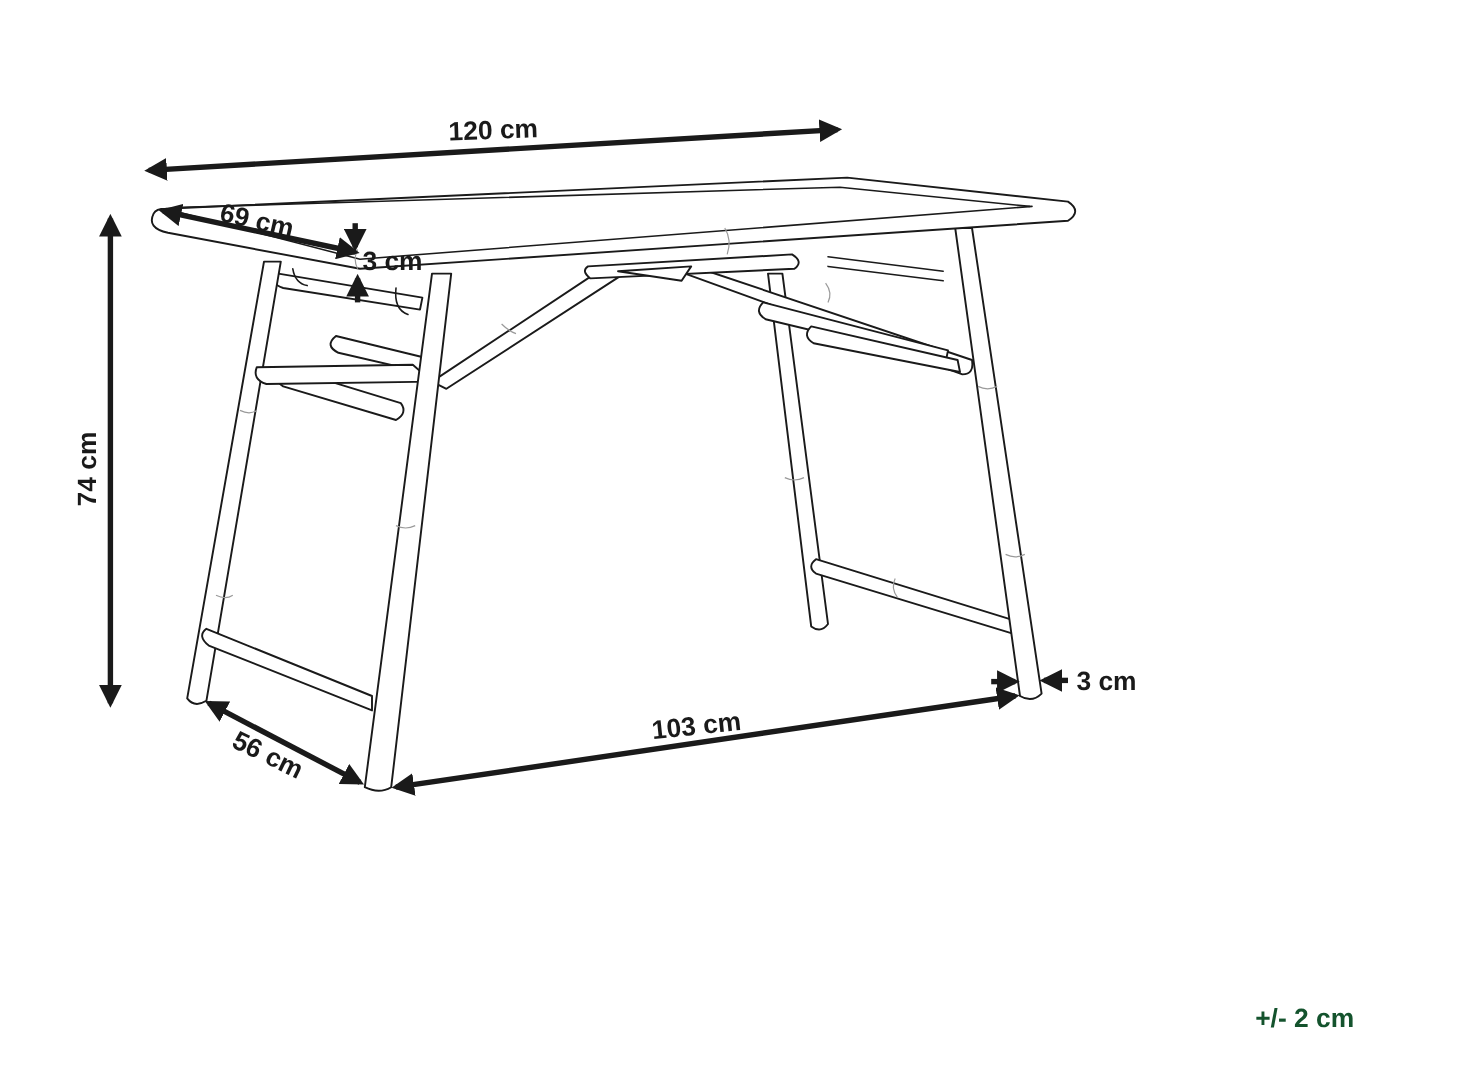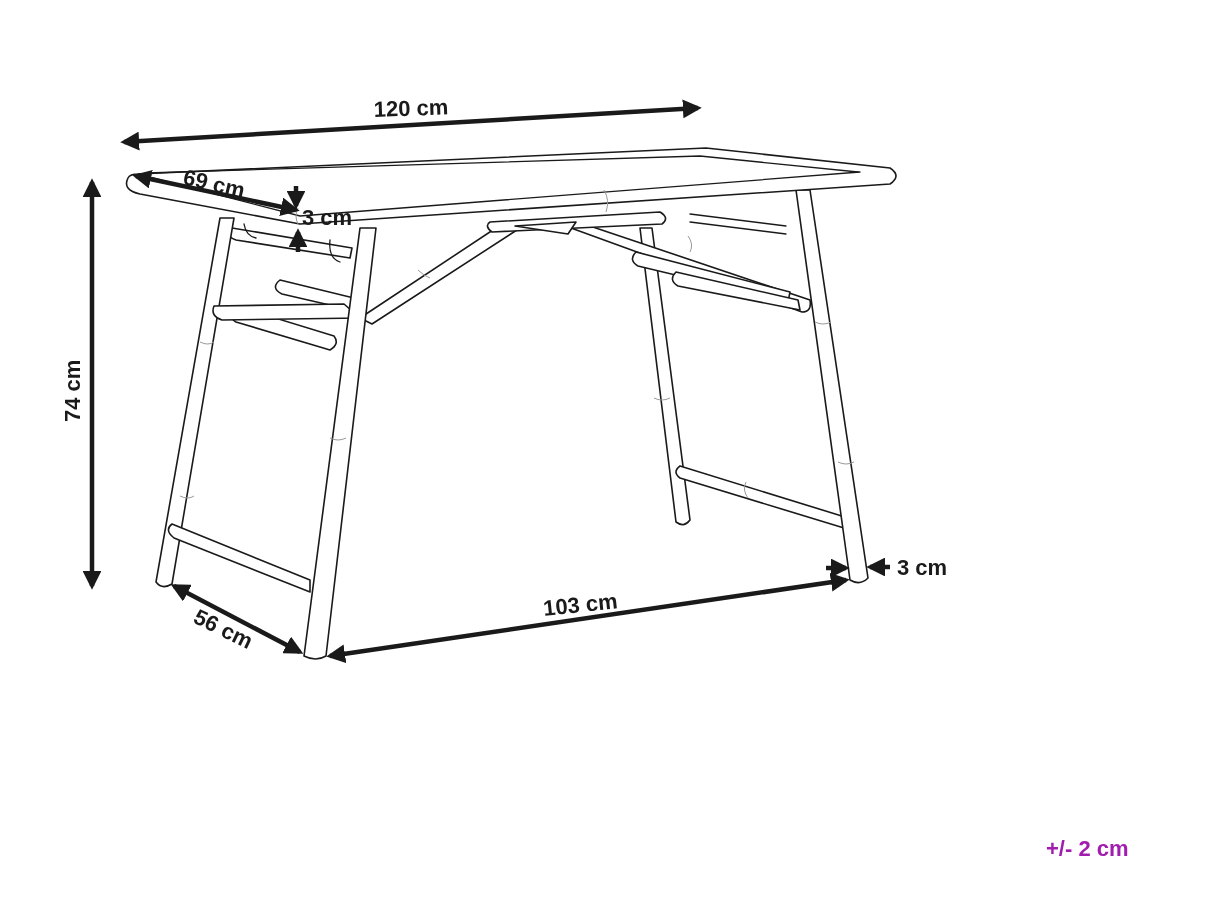--- a/index.html
+++ b/index.html
@@ -50,21 +50,21 @@
       font-size: 22px;
       fill: #1a1a1a;
     }
     .tolerance {
       position: absolute;
       left: 1046px;
       top: 836px;
       font-family: "Liberation Sans", "DejaVu Sans", sans-serif;
       font-weight: bold;
       font-size: 22px;
-      color: #a21caf;
+      color: #14532d;
     }
   </style>
 </head>
 <body>
 
 <svg id="diagram" viewBox="0 0 1214 910" xmlns="http://www.w3.org/2000/svg">
   <defs>
     <marker id="arrow" viewBox="0 0 10 10" refX="8" refY="5" markerWidth="4.2" markerHeight="4.2" orient="auto-start-reverse">
       <path d="M0,0 L10,5 L0,10 z" fill="#1a1a1a"></path>
     </marker>

